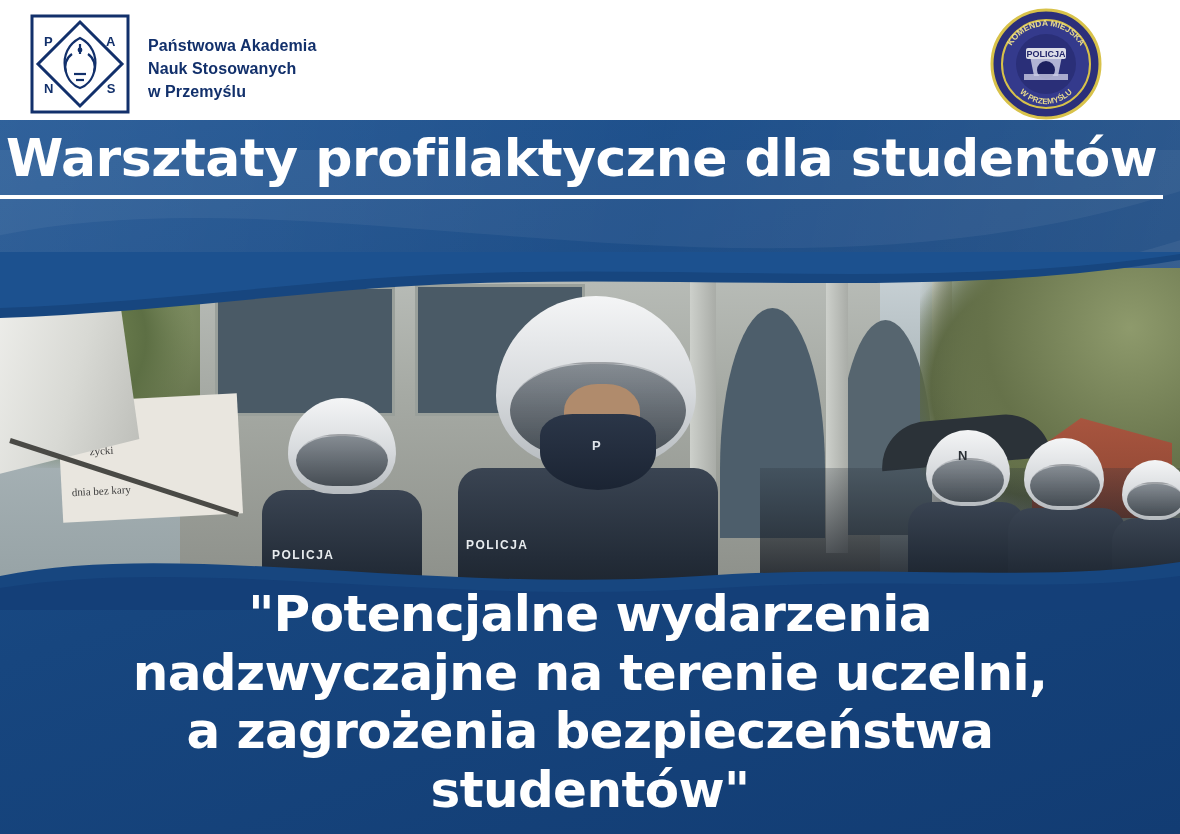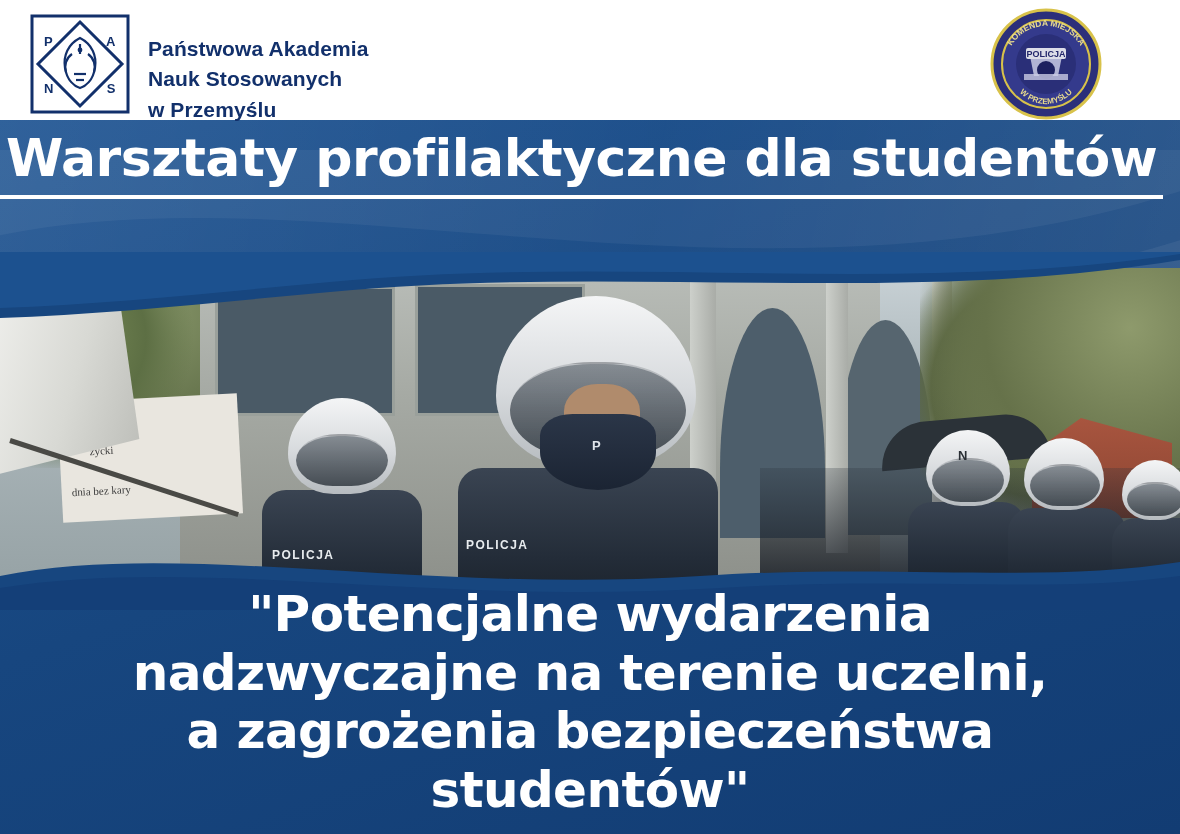--- a/index.html
+++ b/index.html
@@ -44,21 +44,21 @@
     letter-spacing: 0.5px;
   }
   .pans-p { left: 14px; top: 20px; }
   .pans-a { right: 14px; top: 20px; }
   .pans-n { left: 14px; bottom: 18px; }
   .pans-s { right: 14px; bottom: 18px; }
 
   .pans-name {
     position: absolute;
     left: 148px; top: 34px;
-    font-size: 21px;
+    font-size: 16px;
     font-weight: 700;
     color: #12306b;
     line-height: 1.45;
     letter-spacing: 0.1px;
   }
 
   .police-badge {
     position: absolute;
     right: 78px; top: 8px;
     width: 112px; height: 112px;

